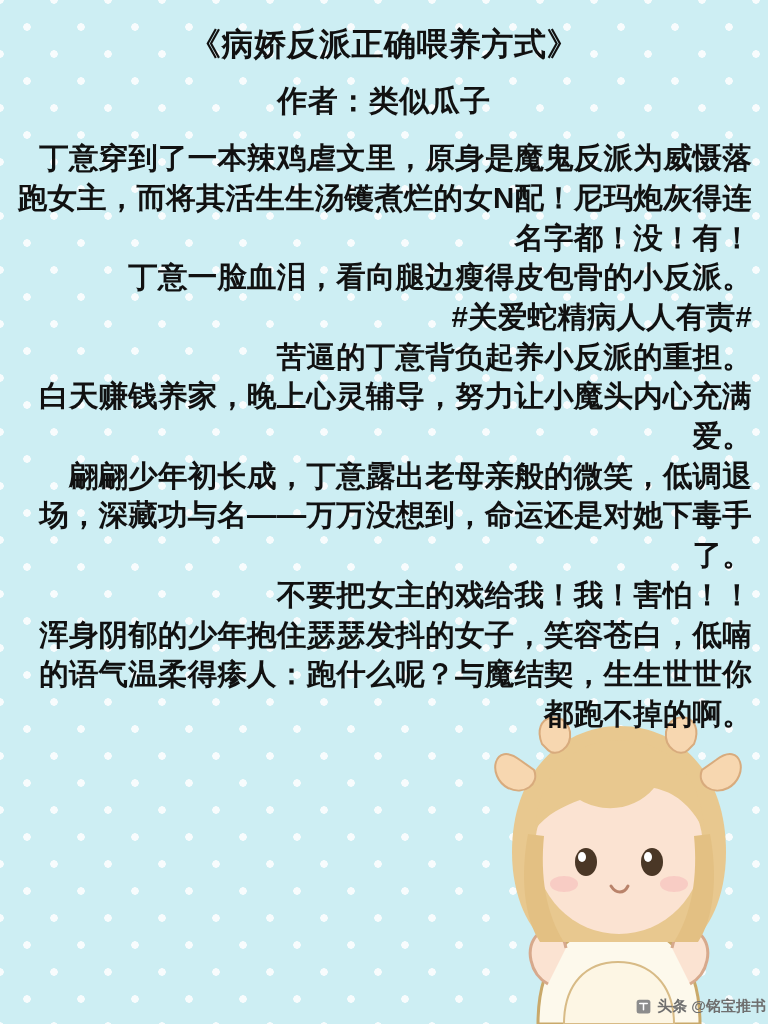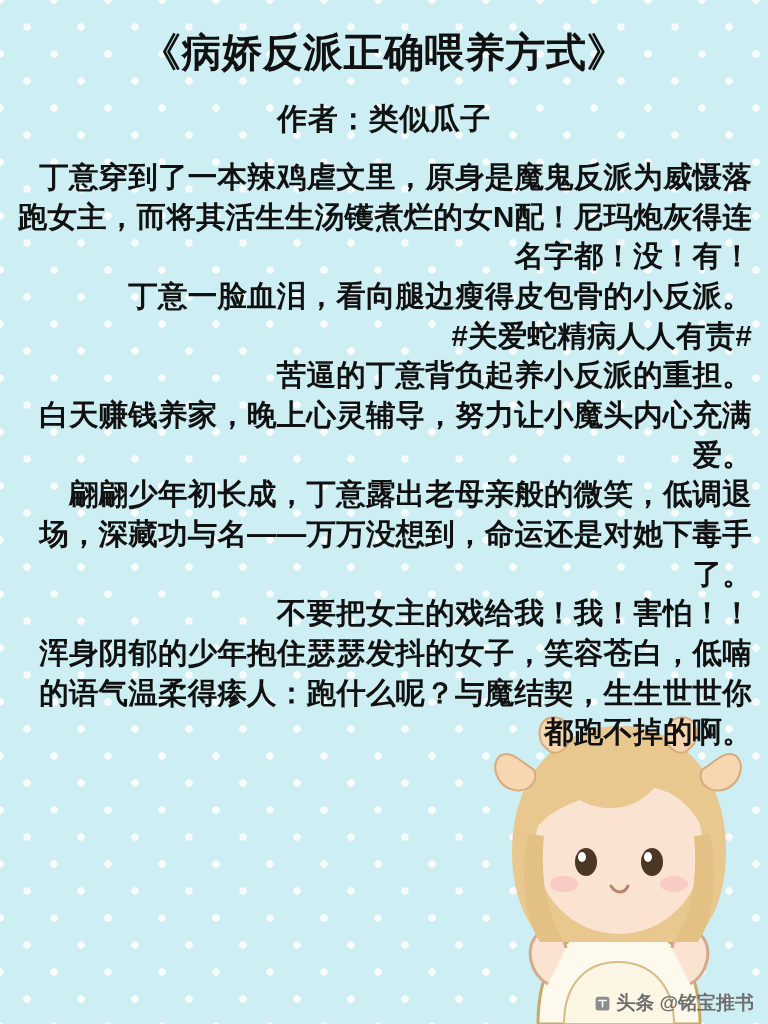--- a/index.html
+++ b/index.html
@@ -36,27 +36,28 @@
     z-index: 3;
   }
   .title-block {
     text-align: center;
     color: #111;
     font-weight: bold;
     line-height: 1.33;
     letter-spacing: 0.5px;
   }
   .title-line {
-    font-size: 40px;
+    font-size: 32px;
     font-weight: bold;
+    font-family: Liberation Mono, monospace;
   }
   .author-line {
     font-size: 30px;
     font-weight: bold;
-    margin-top: 20px;
+    margin-top: 12px;
   }
   .body-block {
     margin-top: 18px;
     color: #111;
     font-size: 29.5px;
     font-weight: bold;
     line-height: 1.345;
     letter-spacing: 0.2px;
     text-align: right;
   }
@@ -70,28 +71,28 @@
     position: absolute;
     right: 0;
     bottom: 0;
     width: 300px;
     height: 340px;
     z-index: 2;
     pointer-events: none;
   }
   .watermark {
     position: absolute;
-    right: 14px;
+    right: 2px;
     bottom: 8px;
     z-index: 5;
     display: flex;
     align-items: center;
     gap: 6px;
     color: #6f6f6f;
-    font-size: 19px;
+    font-size: 15px;
     font-weight: bold;
   }
   .wm-icon {
     display: inline-block;
     width: 15px;
     height: 15px;
   }
 </style>
 </head>
 <body>

